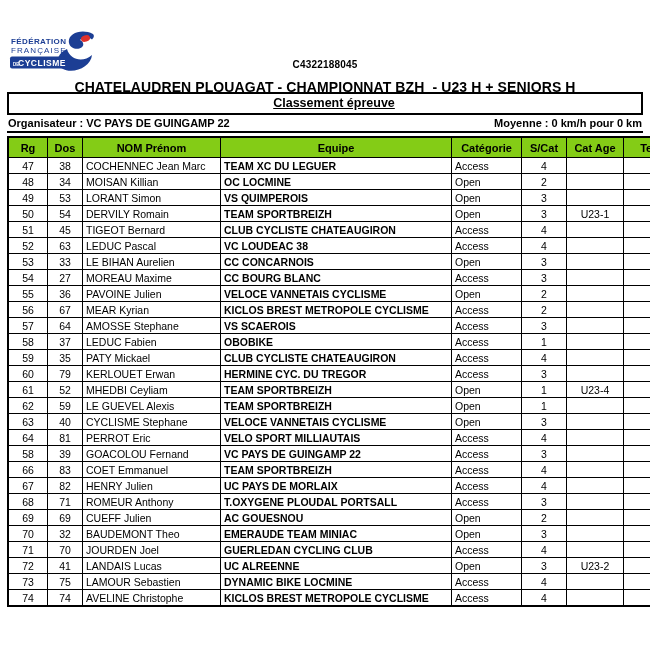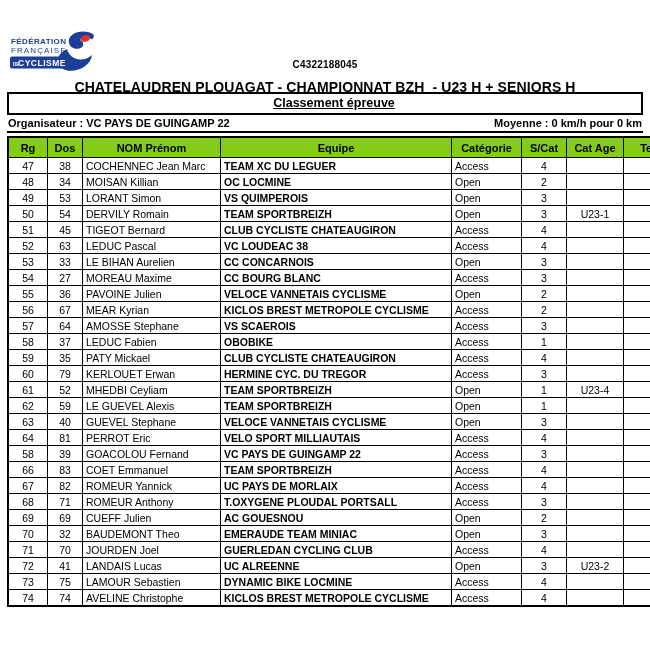--- a/index.html
+++ b/index.html
@@ -268,21 +268,21 @@
           <td class="c2">LE GUEVEL Alexis</td>
           <td class="c3">TEAM SPORTBREIZH</td>
           <td class="c4">Open</td>
           <td class="c5">1</td>
           <td class="c6"></td>
           <td class="c7">"</td>
         </tr>
         <tr>
           <td class="c0">63</td>
           <td class="c1">40</td>
-          <td class="c2">GUEVEL Stephane</td>
+          <td class="c2">CYCLISME Stephane</td>
           <td class="c3">VELOCE VANNETAIS CYCLISME</td>
           <td class="c4">Open</td>
           <td class="c5">3</td>
           <td class="c6"></td>
           <td class="c7">"</td>
         </tr>
         <tr>
           <td class="c0">64</td>
           <td class="c1">81</td>
           <td class="c2">PERROT Eric</td>
@@ -308,21 +308,21 @@
           <td class="c2">COET Emmanuel</td>
           <td class="c3">TEAM SPORTBREIZH</td>
           <td class="c4">Access</td>
           <td class="c5">4</td>
           <td class="c6"></td>
           <td class="c7">"</td>
         </tr>
         <tr>
           <td class="c0">67</td>
           <td class="c1">82</td>
-          <td class="c2">ROMEUR Yannick</td>
+          <td class="c2">HENRY Julien</td>
           <td class="c3">UC PAYS DE MORLAIX</td>
           <td class="c4">Access</td>
           <td class="c5">4</td>
           <td class="c6"></td>
           <td class="c7">"</td>
         </tr>
         <tr>
           <td class="c0">68</td>
           <td class="c1">71</td>
           <td class="c2">ROMEUR Anthony</td>

